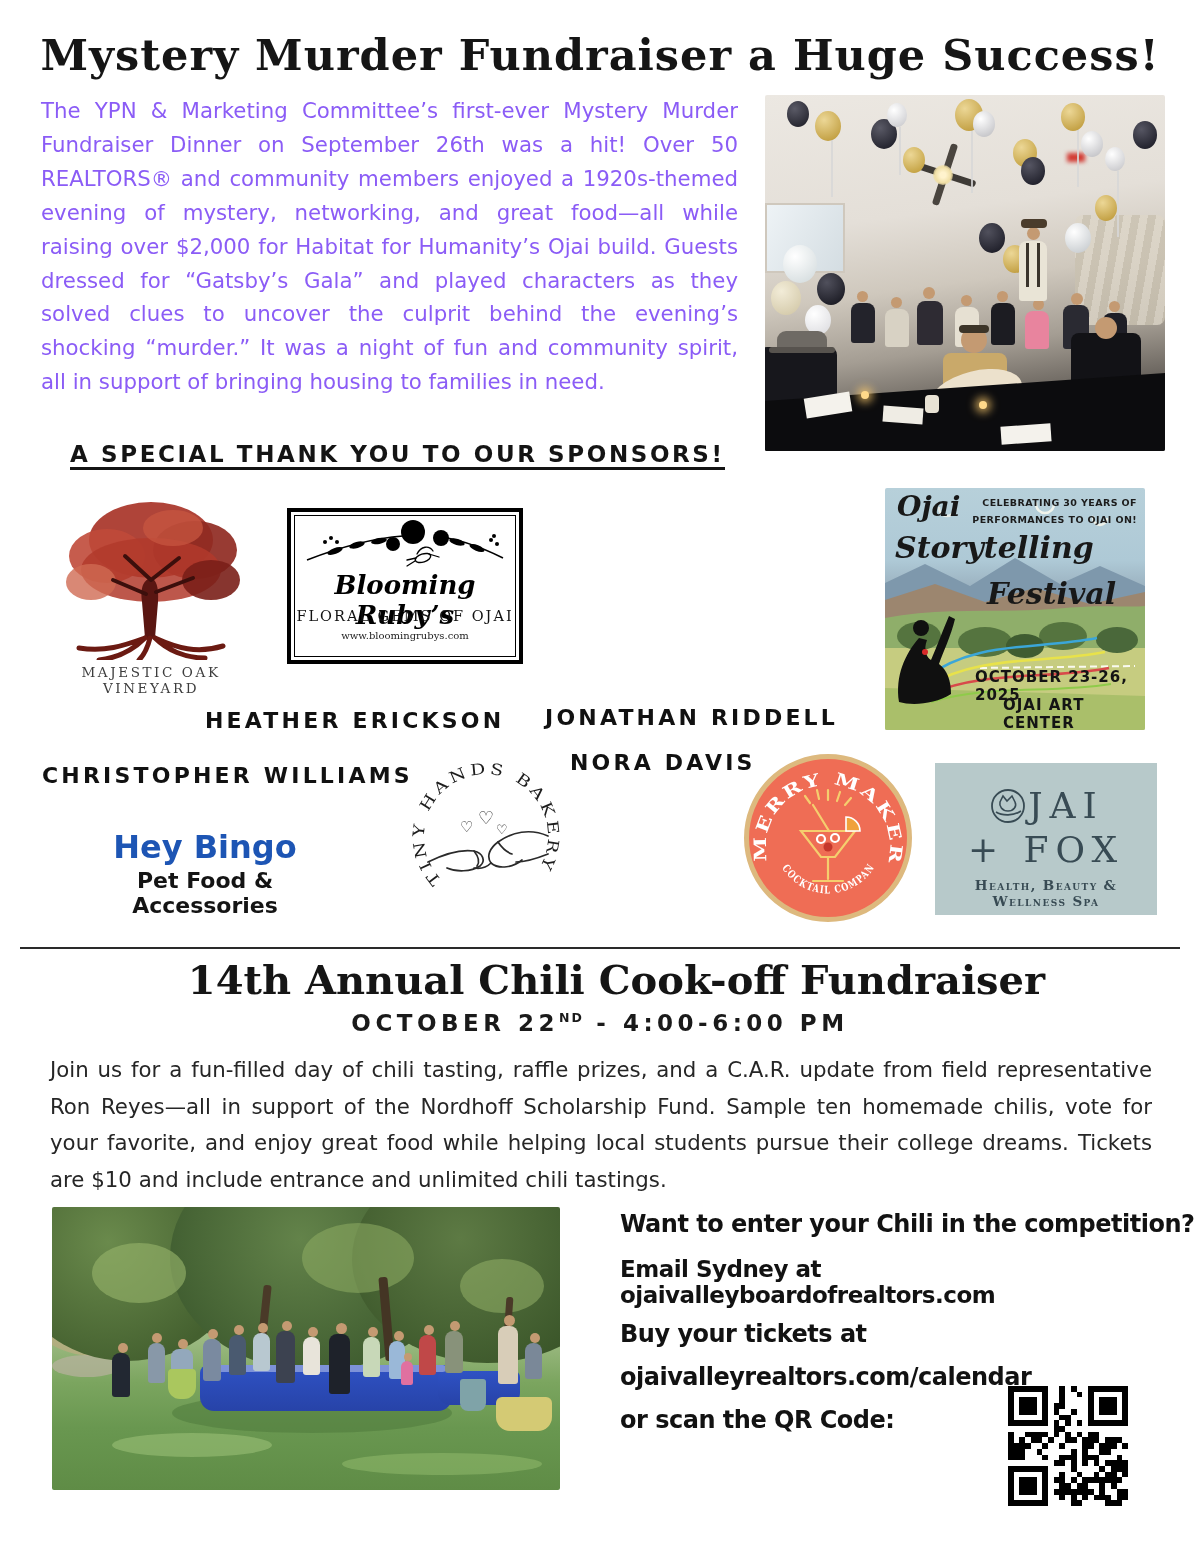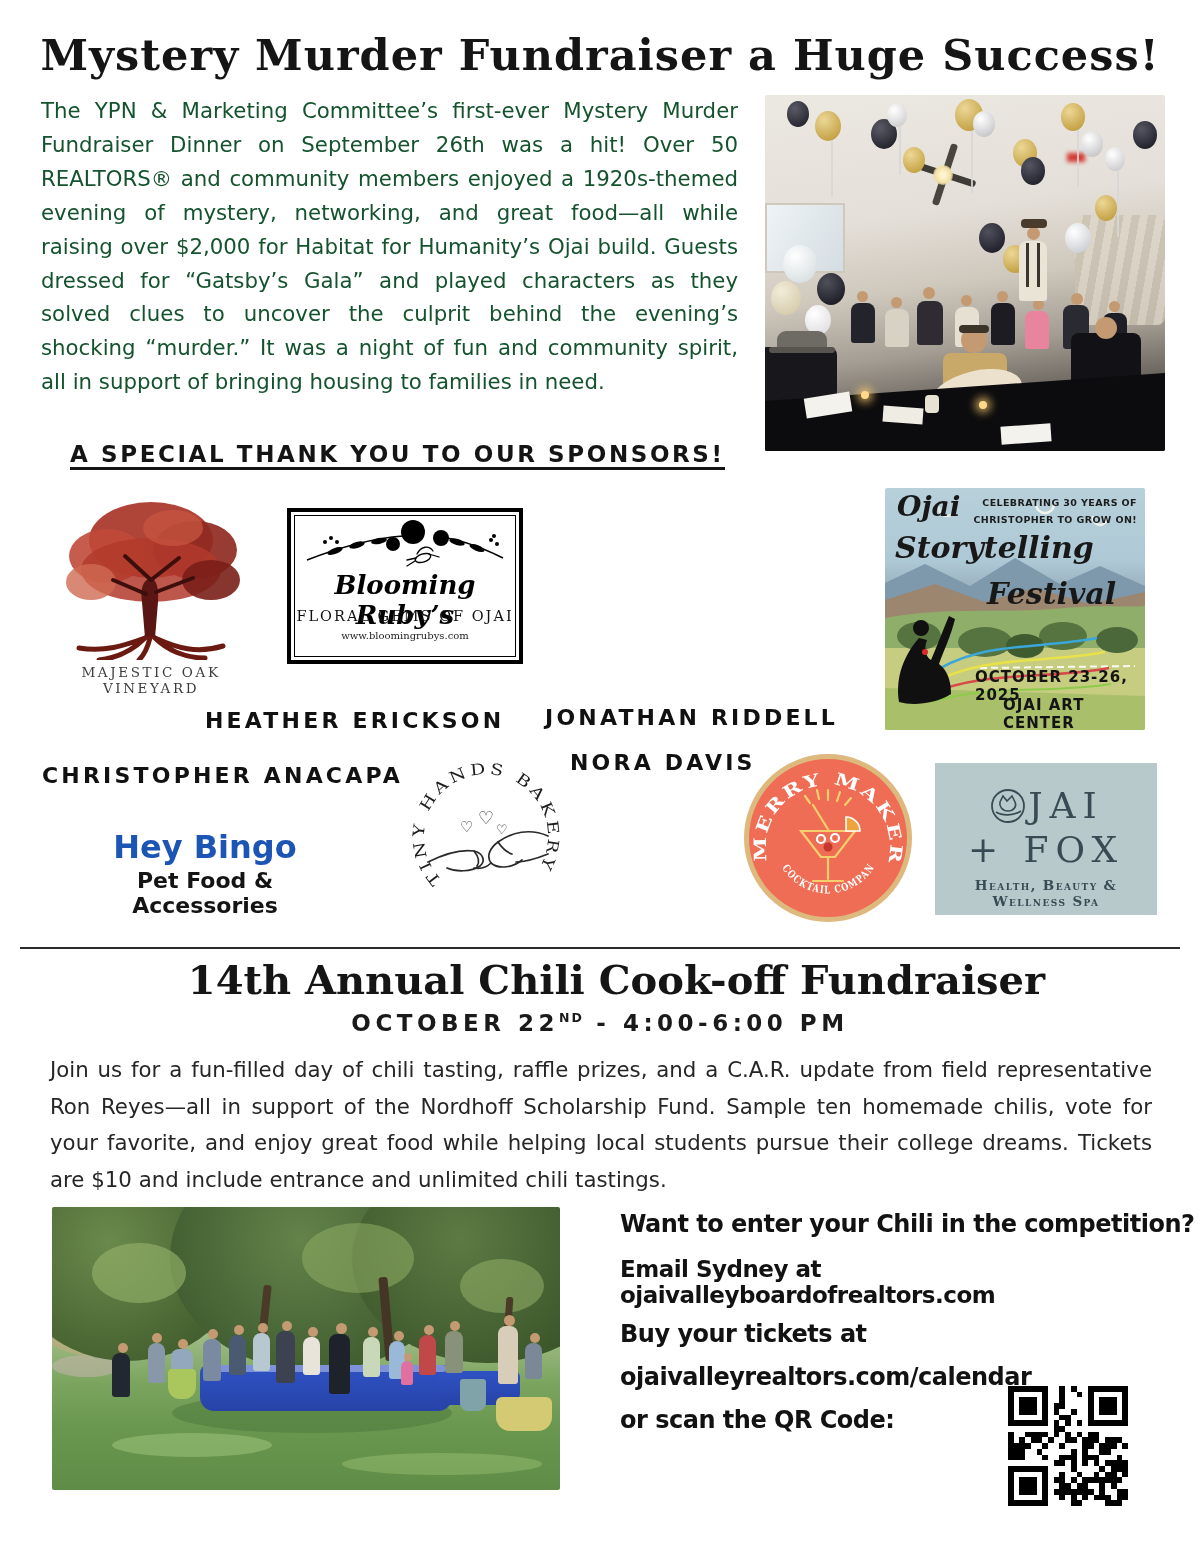--- a/index.html
+++ b/index.html
@@ -3,21 +3,21 @@
 <meta charset="utf-8">
 <style>
   html,body{margin:0;padding:0;background:#fff;}
   .page{position:relative;width:1200px;height:1553px;background:#fff;overflow:hidden;
         font-family:"DejaVu Sans","Liberation Sans",sans-serif;color:#1e1e1e;}
   .abs{position:absolute;}
   .display{font-family:"DejaVu Serif","Liberation Serif",serif;font-weight:700;}
   .serif{font-family:"DejaVu Serif","Liberation Serif",serif;}
   
   .main-title{left:0;right:0;top:30px;text-align:center;font-size:43px;letter-spacing:1px;color:#151515;}
-  .intro{left:41px;top:94px;width:697px;font-size:21.3px;line-height:33.9px;text-align:justify;color:#14532d;}
+  .intro{left:41px;top:94px;width:697px;font-size:21.3px;line-height:33.9px;text-align:justify;color:#8b5cf6;}
   .sponsor-head{left:70px;top:441px;font-size:23px;font-weight:bold;letter-spacing:2.6px;
                 border-bottom:3px solid #141414;color:#141414;}
   
   .ph{position:absolute;overflow:hidden;border-radius:2px;}
   .c{position:absolute;border-radius:50%;}
   .rib{position:absolute;width:1.5px;background:rgba(215,215,215,.85);}
   .person{position:absolute;border-radius:8px 8px 3px 3px;}
   .head{position:absolute;border-radius:50%;background:#c49a72;}
   
   .sname{font-size:22px;font-weight:bold;letter-spacing:3.2px;color:#111;white-space:nowrap;}
@@ -216,30 +216,30 @@
       <path d="M40,190 C90,152 150,162 212,150" stroke="#3ba6d8" stroke-width="2.5" fill="none"></path>
       <path d="M42,198 C96,166 158,176 220,164" stroke="#e8e24a" stroke-width="2.5" fill="none"></path>
       <path d="M44,206 C100,182 160,192 224,180" stroke="#d84a4a" stroke-width="2.5" fill="none"></path>
       <path d="M46,214 C104,196 162,206 226,196" stroke="#8fcb4a" stroke-width="2" fill="none"></path>
       <path d="M14,214 C10,188 20,166 34,150 L42,152 C38,162 42,170 46,172 C52,158 58,142 64,128 L70,131 C66,148 58,164 54,176 C62,182 66,192 66,206 C50,216 28,218 14,214 Z" fill="#101010"></path>
       <circle cx="36" cy="140" r="8" fill="#101010"></circle>
       <circle cx="40" cy="164" r="3" fill="#d82a2a"></circle>
     </svg>
     <div class="fest-script" style="position:absolute;left:12px;top:2px;font-size:28px;">Ojai</div>
     <div class="fest-small" style="position:absolute;right:8px;top:9px;">CELEBRATING 30 YEARS OF</div>
-    <div class="fest-small" style="position:absolute;right:8px;top:26px;">CHRISTOPHER TO GROW ON!</div>
+    <div class="fest-small" style="position:absolute;right:8px;top:26px;">PERFORMANCES TO OJAI ON!</div>
     <div class="fest-script" style="position:absolute;left:10px;top:42px;font-size:30px;">Storytelling</div>
     <div class="fest-script" style="position:absolute;left:102px;top:88px;font-size:30px;">Festival</div>
     <div class="fest-bold" style="position:absolute;left:90px;top:180px;">OCTOBER 23-26, 2025</div>
     <div class="fest-bold" style="position:absolute;left:118px;top:208px;">OJAI ART CENTER</div>
   </div>
 
   <div class="abs sname" style="left:205px;top:708px;">HEATHER ERICKSON</div>
   <div class="abs sname" style="left:545px;top:705px;">JONATHAN RIDDELL</div>
-  <div class="abs sname" style="left:42px;top:763px;">CHRISTOPHER ANACAPA</div>
+  <div class="abs sname" style="left:42px;top:763px;">CHRISTOPHER WILLIAMS</div>
   <div class="abs sname" style="left:570px;top:750px;">NORA DAVIS</div>
 
   <div class="abs" style="left:70px;top:828px;width:270px;text-align:center;">
     <div class="hb-name">Hey Bingo</div>
     <div class="hb-tag" style="margin-top:2px;">Pet Food &amp; Accessories</div>
   </div>
 
   <div class="abs" style="left:398px;top:750px;width:176px;height:172px;">
     <svg width="176" height="172" viewBox="0 0 176 172">
       <defs>

